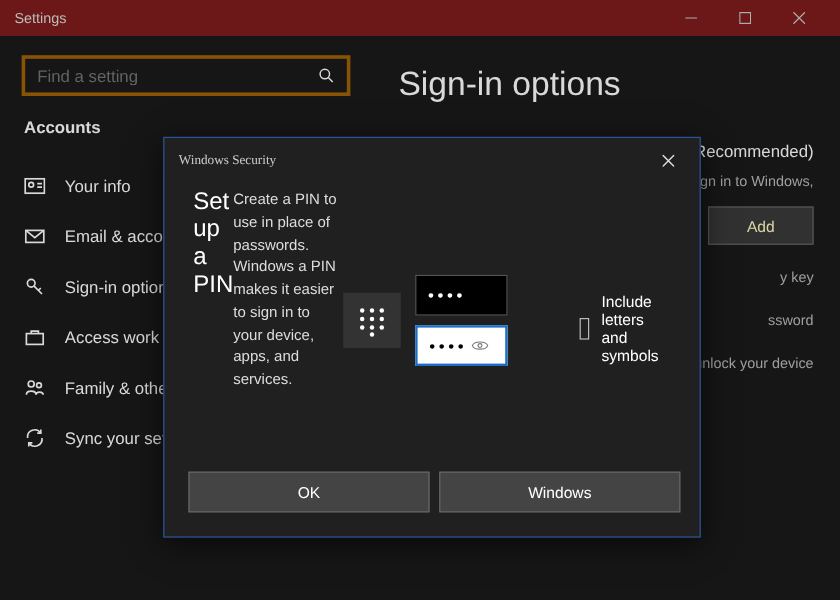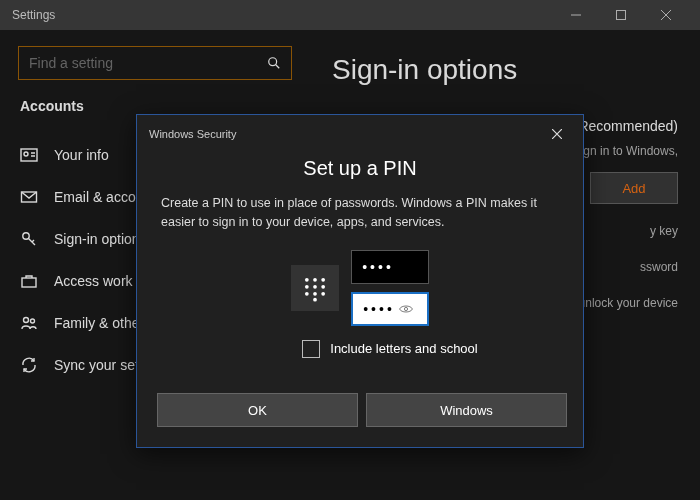--- a/index.html
+++ b/index.html
@@ -1,44 +1,44 @@
 <!DOCTYPE html>
 <html><head>
 <meta charset="utf-8">
 <style>
   * { box-sizing: border-box; margin: 0; padding: 0; font-family: "Segoe UI", Arial, sans-serif; }
   body { width: 700px; height: 500px; background: #1a1a1a; color: #fff; overflow: hidden; position: relative; }
-  .titlebar { height: 30px; display: flex; align-items: center; padding: 0 12px; background: #404040; }
+  .titlebar { height: 30px; display: flex; align-items: center; padding: 0 12px; background: #7f1d1d; }
   .titlebar .title { font-size: 12px; color: #ddd; }
   .win-controls { margin-left: auto; display: flex; }
   .win-btn { width: 45px; height: 30px; display: flex; align-items: center; justify-content: center; color: #ccc; }
   .win-btn svg { width: 10px; height: 10px; }
   .content { display: flex; height: calc(100% - 30px); }
   .sidebar { width: 310px; padding: 10px 0 10px 0; }
   .home-row { display: flex; align-items: center; gap: 16px; padding: 10px 20px; font-size: 14px; }
   .home-row svg { width: 16px; height: 16px; }
   .search-wrap { padding: 0 18px; margin-top: 6px; }
-  .search { display: flex; align-items: center; border: 1px solid #a16207; height: 34px; padding: 0 10px; background: #1a1a1a; }
+  .search { display: flex; align-items: center; border: 3px solid #a16207; height: 34px; padding: 0 10px; background: #1a1a1a; }
   .search input { flex: 1; background: transparent; border: 0; outline: 0; color: #fff; font-size: 14px; }
   .section-label { font-size: 14px; font-weight: 600; padding: 18px 20px 6px 20px; }
   .nav-item { display: flex; align-items: center; gap: 16px; padding: 12px 20px; font-size: 14px; }
   .nav-item svg { width: 18px; height: 18px; flex-shrink: 0; }
   .nav-list { margin-top: 14px; }
   .main { flex: 1; padding: 24px 22px; background: #1a1a1a; border-left: 0; position: relative; }
   .main h1 { font-size: 28px; font-weight: 400; margin-bottom: 32px; }
   .option-card { margin-bottom: 18px; }
   .option-head { font-size: 14px; }
   .option-sub { font-size: 12px; color: #bbb; margin-top: 8px; line-height: 1.5; }
-  .add-btn { width: 88px; height: 32px; background: #3a3a3a; border: 1px solid #666; color: #f97316; font-size: 13px; margin-top: 12px; float: right; }
+  .add-btn { width: 88px; height: 32px; background: #3a3a3a; border: 1px solid #666; color: #fef9c3; font-size: 13px; margin-top: 12px; float: right; }
   .dimmer { position: absolute; inset: 0; background: rgba(0,0,0,0.15); }
   .modal { position: absolute; left: 136px; top: 114px; width: 448px; height: 334px; background: #202020; border: 1px solid #2a5599; box-shadow: 0 6px 24px rgba(0,0,0,0.6); display: flex; flex-direction: column; }
   .modal-header { display: flex; align-items: center; padding: 8px 12px; }
-  .modal-header .mt { font-size: 11px; color: #ccc; }
+  .modal-header .mt { font-size: 11px; color: #ccc; font-family: Liberation Serif, serif; }
   .modal-close { margin-left: auto; width: 28px; height: 22px; display: flex; align-items: center; justify-content: center; color: #ddd; }
-  .modal-body { padding: 4px 24px 16px 24px; flex: 1; display: flex; flex-direction: column; align-items: center; }
+  .modal-body { padding: 4px 24px 16px 24px; flex: 1; display: flex; flex-direction: row; }
   .modal-body h2 { font-size: 20px; font-weight: 400; margin-bottom: 14px; }
   .modal-desc { font-size: 12.5px; color: #ddd; line-height: 1.5; margin-bottom: 18px; }
   .pin-row { display: flex; gap: 12px; align-items: center; }
   .keypad { width: 48px; height: 46px; background: #333; display: flex; align-items: center; justify-content: center; }
   .pin-inputs { flex: 1; display: flex; flex-direction: column; gap: 8px; }
   .pin-field { height: 34px; width: 100%; border: 1px solid #555; background: #000; color: #fff; padding: 0 10px; font-size: 14px; letter-spacing: 3px; display: flex; align-items: center; position: relative; }
   .pin-field.active { background: #fff; color: #000; border: 2px solid #1a6fc4; }
   .pin-field .dots { flex: 1; }
   .reveal { width: 22px; height: 22px; display: flex; align-items: center; justify-content: center; color: #555; }
   .check-row { display: flex; align-items: center; gap: 10px; margin-top: 14px; margin-left: 60px; }
@@ -194,20 +194,20 @@
             <svg viewBox="0 0 20 20" width="16" height="16">
                 <path d="M2 10 C4 5 16 5 18 10 C16 15 4 15 2 10 Z" fill="none" stroke="#777" stroke-width="1.2"></path>
                 <circle cx="10" cy="10" r="2" fill="none" stroke="#777" stroke-width="1.2"></circle>
               </svg>
           </span>
         </div>
       </div>
     </div>
     <div class="check-row">
       <div class="checkbox"></div>
-      <span class="check-label">Include letters and school</span>
+      <span class="check-label">Include letters and symbols</span>
     </div>
   </div>
   <div class="modal-actions">
     <button>OK</button>
     <button>Windows</button>
   </div>
 </div>
 
 </body></html>

